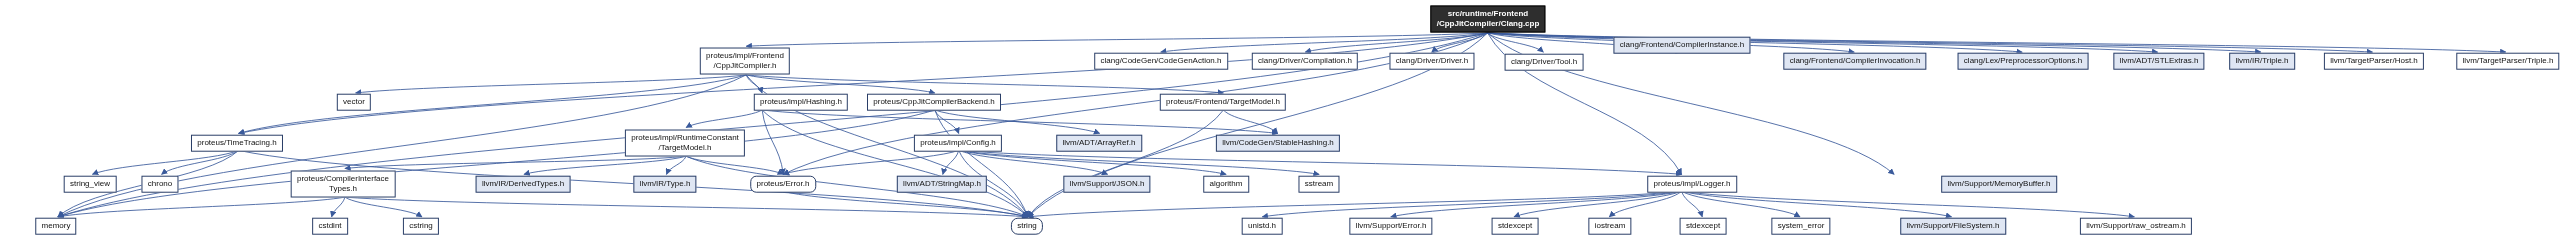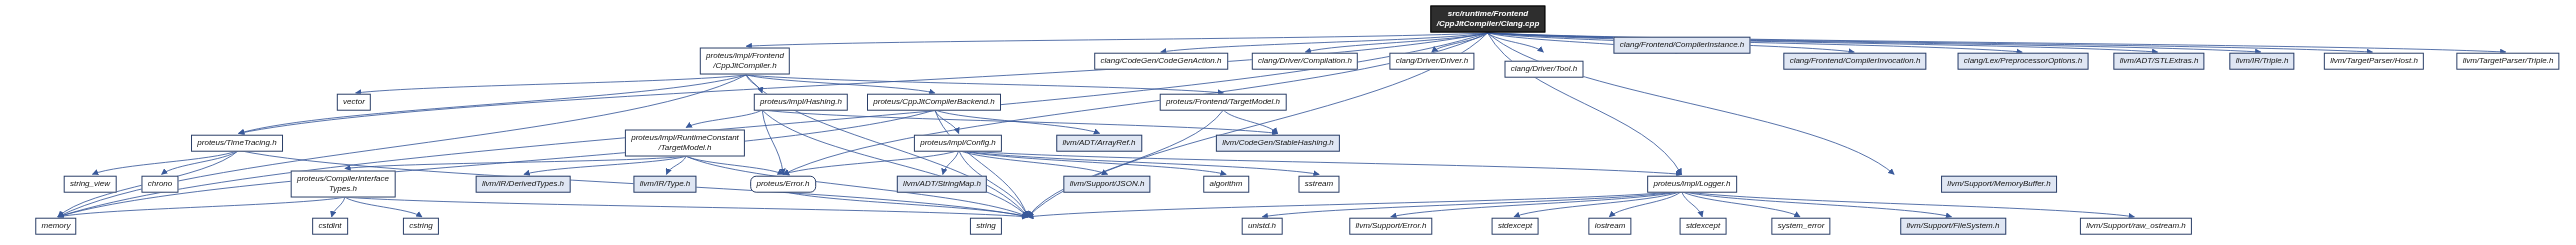--- a/index.html
+++ b/index.html
@@ -10,21 +10,20 @@
   body {
     width: 2576px;
     height: 245px;
     overflow: hidden;
     font-family: "Liberation Sans", "DejaVu Sans", sans-serif;
   }
   #graph {
     position: relative;
     width: 2576px;
     height: 199px;
-    font-style: italic;
   }
   #edges {
     position: absolute;
     left: 0; top: 0;
     width: 2576px;
     height: 245px;
     z-index: 1;
   }
   #edges path.edge {
     fill: none;
@@ -143,21 +142,21 @@
       </div>
       <div class="node" style="left: 1161px; top: 61px;">
         <span>clang/CodeGen/CodeGenAction.h</span>
       </div>
       <div class="node" style="left: 1305px; top: 61px;">
         <span>clang/Driver/Compilation.h</span>
       </div>
       <div class="node" style="left: 1432px; top: 61px;">
         <span>clang/Driver/Driver.h</span>
       </div>
-      <div class="node" style="left: 1544px; top: 69px;">
+      <div class="node" style="left: 1544px; top: 62px;">
         <span>clang/Driver/Tool.h</span>
       </div>
       <div class="node filled" style="left: 1682px; top: 45px;">
         <span>clang/Frontend/CompilerInstance.h</span>
       </div>
       <div class="node filled" style="left: 1855px; top: 61px;">
         <span>clang/Frontend/CompilerInvocation.h</span>
       </div>
       <div class="node filled" style="left: 2023px; top: 61px;">
         <span>clang/Lex/PreprocessorOptions.h</span>
@@ -241,21 +240,21 @@
       </div>
       <div class="node" style="left: 56px; top: 226px;">
         <span>memory</span>
       </div>
       <div class="node" style="left: 330px; top: 226px;">
         <span>cstdint</span>
       </div>
       <div class="node" style="left: 421px; top: 226px;">
         <span>cstring</span>
       </div>
-      <div class="node" style="left: 986px; top: 226px;">
+      <div class="node" style="left: 1027px; top: 226px; border-radius: 7px;">
         <span>string</span>
       </div>
       <div class="node" style="left: 1262px; top: 226px;">
         <span>unistd.h</span>
       </div>
       <div class="node" style="left: 1391px; top: 226px;">
         <span>llvm/Support/Error.h</span>
       </div>
       <div class="node" style="left: 1515px; top: 226px;">
         <span>stdexcept</span>

